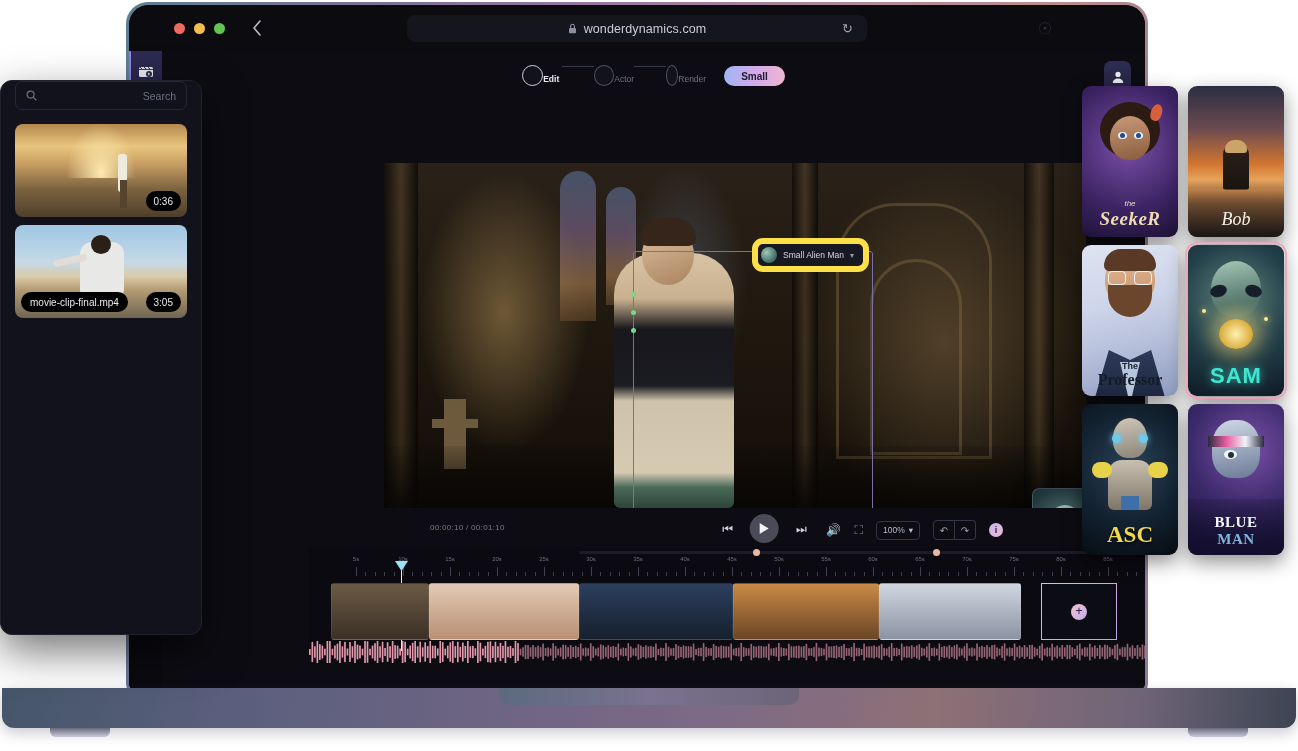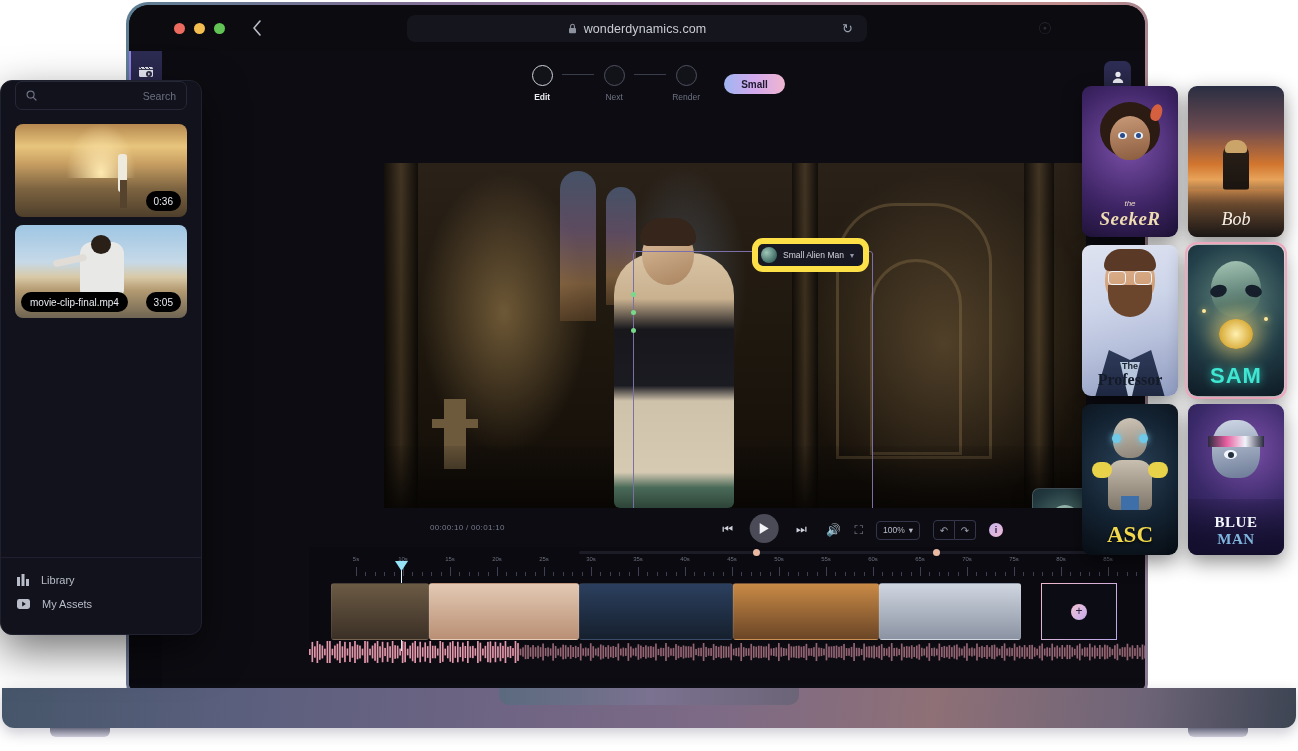--- a/index.html
+++ b/index.html
@@ -44,21 +44,21 @@
   .app{position:absolute;left:0;top:46px;right:0;bottom:0;background:#0c0c12;}
   .toolrail{position:absolute;left:0;top:0;width:33px;bottom:0;background:#0a0a10;}
   .tool{width:33px;height:40px;display:flex;align-items:center;justify-content:center;color:#6f7483;}
   .tool.active{background:linear-gradient(180deg,#2c2b52,#272549);color:#e7e8ef;
     box-shadow:inset 2px 0 0 #8f7fe8;}
   .appbody{position:absolute;left:33px;right:0;top:0;bottom:0;}
 
   
   .steps{position:absolute;left:0;right:0;top:14px;display:flex;justify-content:center;align-items:flex-start;gap:0;}
   .stepwrap{display:flex;align-items:center;}
-  .step{display:flex;flex-direction:column;align-items:center;width:40px;}
+  .step{display:flex;flex-direction:row;align-items:center;width:40px;}
   .circle{width:19px;height:19px;border-radius:50%;border:1.4px solid #4e5160;background:#121219;}
   .step.active .circle{border-color:#cfd2de;}
   .step .lbl{margin-top:6px;font-size:8.5px;color:#6e7282;}
   .step.active .lbl{color:#e9ebf2;font-weight:bold;}
   .connector{width:32px;height:1px;background:#3a3d4b;margin-bottom:18px;}
   .next-btn{margin-left:18px;margin-top:1px;height:20px;padding:0 17px;border:none;border-radius:11px;
     background:linear-gradient(90deg,#9fb6f2,#d3a9ec,#efb6cf);color:#1c1a2e;font-size:10px;
     font-weight:bold;cursor:pointer;font-family:"Liberation Sans",sans-serif;}
 
   
@@ -233,21 +233,21 @@
 
           <div class="steps">
             <div class="stepwrap">
               <div class="step active">
                 <div class="circle"></div>
                 <div class="lbl">Edit</div>
               </div>
               <div class="connector"></div>
               <div class="step">
                 <div class="circle"></div>
-                <div class="lbl">Next</div>
+                <div class="lbl">Actor</div>
               </div>
               <div class="connector"></div>
               <div class="step">
                 <div class="circle"></div>
                 <div class="lbl">Render</div>
               </div>
               <button class="next-btn">Small</button>
             </div>
           </div>
 
@@ -819,37 +819,20 @@
       </div>
       <div class="thumb" style="background:linear-gradient(180deg,#9fc6e4 0%,#c6d9e8 40%,#d9c9a7 56%,#b49b72 70%,#6f6552 100%);">
         <div style="position:absolute;left:38%;top:18%;width:44px;height:52px;background:#e8e8e6;border-radius:12px 12px 4px 4px;"></div>
         <div style="position:absolute;left:44%;top:11%;width:20px;height:19px;border-radius:50%;background:#2a2018;"></div>
         <div style="position:absolute;left:22%;top:34%;width:34px;height:7px;background:#e1ddd6;border-radius:4px;transform:rotate(-12deg);"></div>
         <span class="thlabel">movie-clip-final.mp4</span>
         <span class="thdur">3:05</span>
       </div>
     </div>
 
-    <div class="pp-foot">
-      <div class="ppf-item">
-        <svg width="13" height="12" viewBox="0 0 13 12">
-            <rect x="0" y="3" width="3" height="9" fill="#b9bdc9"></rect>
-            <rect x="4.5" y="0" width="3" height="12" fill="#b9bdc9"></rect>
-            <rect x="9" y="5" width="3" height="7" fill="#b9bdc9"></rect>
-          </svg>
-        <span>Library</span>
-      </div>
-      <div class="ppf-item">
-        <svg width="14" height="12" viewBox="0 0 14 12">
-            <rect x="0" y="1" width="13" height="10" rx="2.4" fill="#b9bdc9"></rect>
-            <path d="M5.2 3.6l3.6 2.4-3.6 2.4z" fill="#11121b"></path>
-          </svg>
-        <span>My Assets</span>
-      </div>
-    </div>
   </div>
 
   <div class="chargrid">
 
     <div class="ccard" style="background:radial-gradient(circle at 48% 40%,#7a4fa8,#3d2464 60%,#1d1236 100%);">
       <div style="position:absolute;left:50%;top:16px;transform:translateX(-50%);width:60px;height:56px;border-radius:50%;background:#2b1b12;"></div>
       <div style="position:absolute;left:50%;top:30px;transform:translateX(-50%);width:40px;height:44px;border-radius:50% 50% 46% 46%;background:linear-gradient(170deg,#c99a78,#8a5c3e);"></div>
       <div style="position:absolute;left:36px;top:46px;width:9px;height:7px;border-radius:50%;background:#e9f2fa;"></div>
       <div style="position:absolute;left:52px;top:46px;width:9px;height:7px;border-radius:50%;background:#e9f2fa;"></div>
       <div style="position:absolute;left:38px;top:47px;width:5px;height:5px;border-radius:50%;background:#2a4a8a;"></div>

